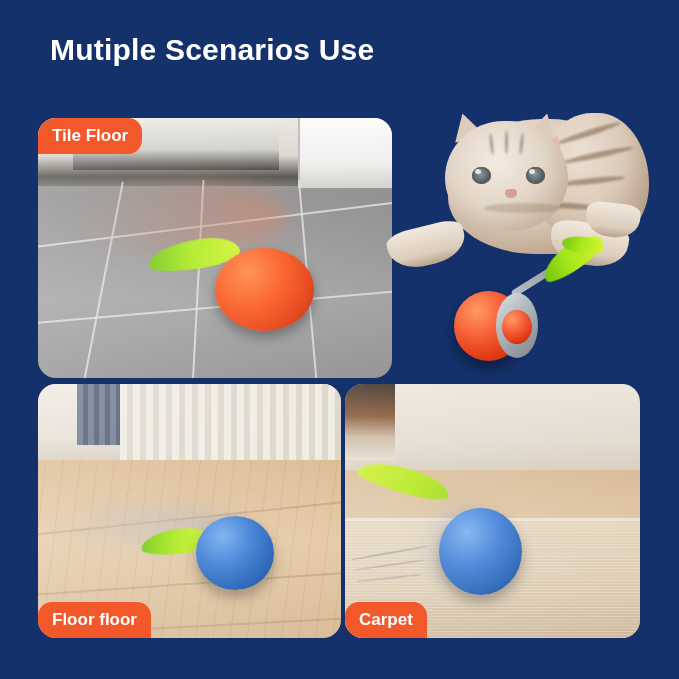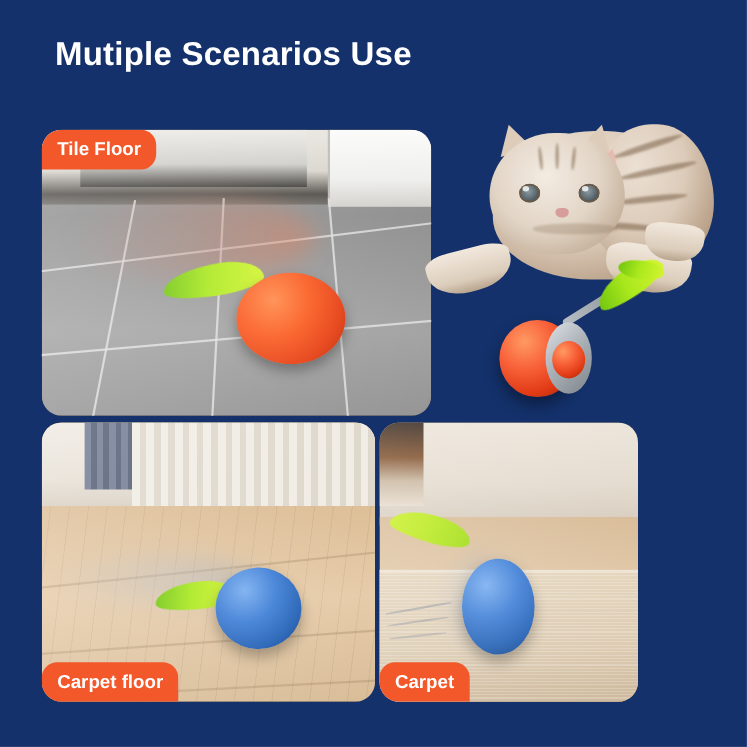--- a/index.html
+++ b/index.html
@@ -217,21 +217,21 @@
   }
   .ball-blue {
     position: absolute;
     border-radius: 50%;
     background:
       radial-gradient(circle at 34% 28%, #79aef0 0%, #3f7fd6 38%, #2361b5 72%, #12407f 100%);
     box-shadow: 0 7px 13px rgba(0,0,0,0.3);
   }
 
   
-  #card-carpet { left: 345px; top: 384px; width: 235px; height: 254px; text-align: center; }
+  #card-carpet { left: 345px; top: 384px; width: 295px; height: 254px; text-align: center; }
   .carpet-wall {
     position: absolute; left: 0; top: 0; width: 100%; height: 37%;
     background: linear-gradient(180deg, #ece4d9 0%, #e3dacd 60%, #d5cabb 100%);
   }
   .carpet-floor {
     position: absolute; left: 0; top: 34%; width: 100%; height: 66%;
     background: linear-gradient(180deg, #d8bb96 0%, #e2c9a9 40%, #d3b693 100%);
   }
   .carpet-rug {
     position: absolute; left: -2%; bottom: 0; width: 104%; height: 46%;
@@ -340,21 +340,21 @@
       <div class="grout" style="left:-6%;top:78%;width:120%;height:1.5px;background:rgba(120,90,60,.22);transform:rotate(-4deg);"></div>
       <div class="grout" style="left:-6%;top:95%;width:120%;height:1.5px;background:rgba(120,90,60,.2);transform:rotate(-3deg);"></div>
 
       <div class="motion-trail" style="left:2%;top:48%;width:62%;height:16%;border-radius:50%;background:linear-gradient(95deg,rgba(185,190,200,0) 0%,rgba(178,186,198,.75) 60%,rgba(150,165,185,.8) 100%);"></div>
 
       <div class="feather-green" style="left:34%;top:57%;width:24%;height:10%;border-radius:60% 40% 50% 50%/70% 60% 40% 30%;transform:rotate(-5deg);"></div>
 
       <div class="ball-blue" style="left:52%;top:52%;width:26%;height:29%;"></div>
       <div class="gloss" style="inset:0;"></div>
     </div>
-    <div class="badge badge-bl">Carpet floor</div>
+    <div class="badge badge-bl">Floor floor</div>
   </div>
 
   <div class="card" id="card-carpet">
     <div class="card-photo">
       <div class="carpet-wall"></div>
       <div class="carpet-floor"></div>
       <div class="carpet-rug"></div>
       <div class="carpet-obj"></div>
 
       <div class="grout" style="left:2%;top:66%;width:26%;height:1.5px;background:rgba(120,130,150,.45);border-radius:50%;transform:rotate(-10deg);"></div>

